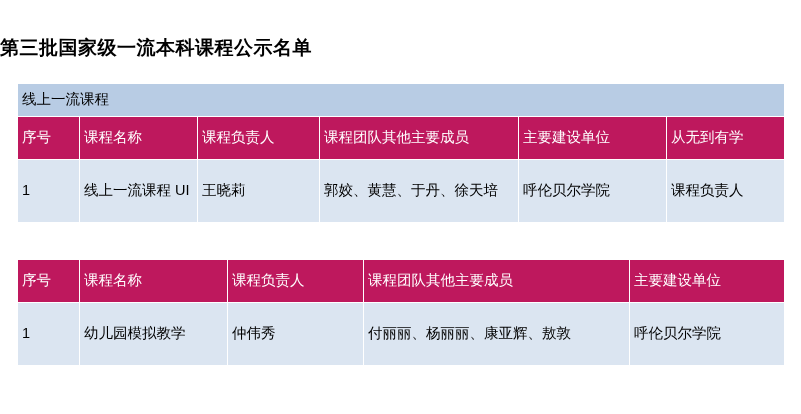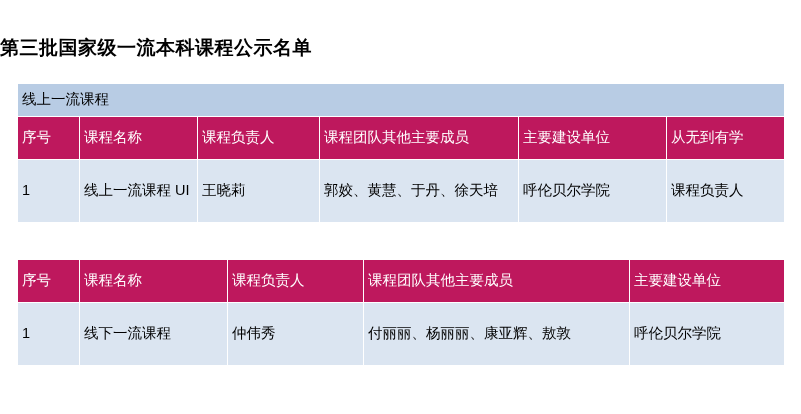--- a/index.html
+++ b/index.html
@@ -128,21 +128,21 @@
       <tbody>
         <tr class="head-row">
           <td>序号</td>
           <td>课程名称</td>
           <td>课程负责人</td>
           <td>课程团队其他主要成员</td>
           <td>主要建设单位</td>
         </tr>
         <tr class="data-row">
           <td>1</td>
-          <td>线下一流课程</td>
+          <td>幼儿园模拟教学</td>
           <td>仲伟秀</td>
           <td>付丽丽、杨丽丽、康亚辉、敖敦</td>
           <td>呼伦贝尔学院</td>
         </tr>
       </tbody>
     </table>
   </div>
 
 </div>
 

